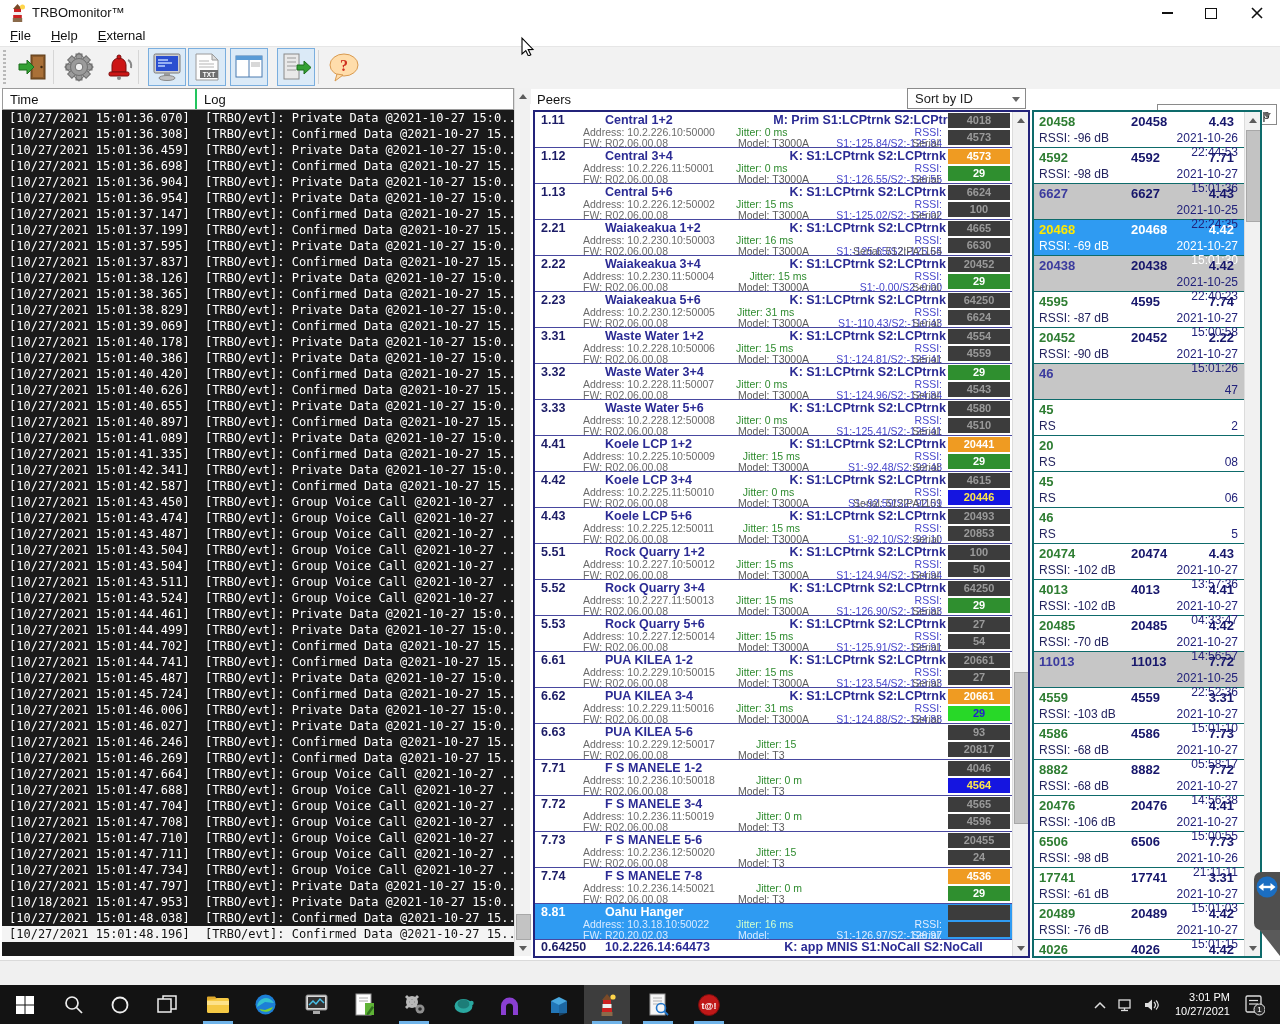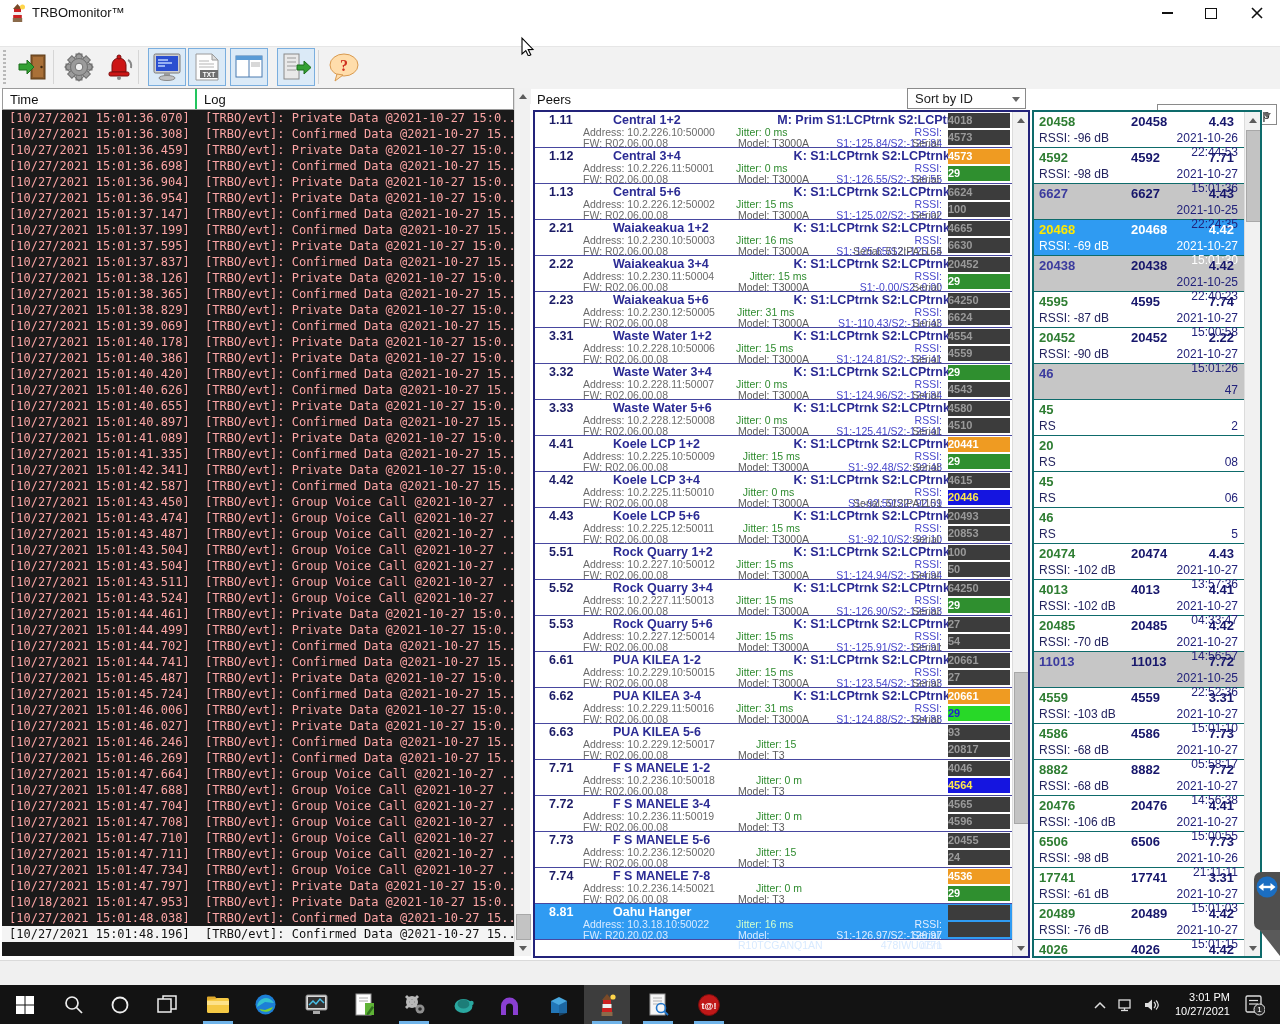--- a/index.html
+++ b/index.html
@@ -22,21 +22,21 @@
   .tbtn{top:48px;width:38px;height:38px;display:flex;align-items:center;justify-content:center;}
   .tbtn.sel{background:#dbeaf7;border:1px solid #7aaede;width:36px;height:36px;}
   .tsep{top:50px;width:1px;height:34px;background:#d6d6d6;}
 
   
   #log-head{left:2px;top:88px;width:512px;height:22px;background:#fff;border:1px solid #9a9a9a;box-sizing:border-box;display:flex;font-size:13px;color:#111;}
   #log-head .h1{width:194px;border-right:2px solid #22c55e;padding:3px 0 0 7px;box-sizing:border-box;}
   #log-head .h2{flex:1;padding:3px 0 0 7px;}
   #log-body{left:2px;top:110px;width:512px;height:846px;background:#1a1a1a;overflow:hidden;
             font-family:"DejaVu Sans Mono",monospace;font-size:12px;}
-  .log-row{height:16px;line-height:16px;display:flex;color:#fca5a5;white-space:pre;}
+  .log-row{height:16px;line-height:16px;display:flex;color:#ffffff;white-space:pre;}
   .log-row .lt{width:196px;padding-left:7px;overflow:hidden;}
   .log-row .lm{flex:1;overflow:hidden;}
   .log-row.sel{background:#f4f4f4;color:#101010;}
 
   
   .vsb{background:#f1f1f1;border-left:1px solid #dcdcdc;box-sizing:border-box;}
   .sb-arr{position:absolute;left:0;width:16px;height:16px;background:#f1f1f1;display:flex;align-items:center;justify-content:center;}
   .tri-up{width:0;height:0;border-left:4px solid transparent;border-right:4px solid transparent;border-bottom:5px solid #5c5c5c;}
   .tri-dn{width:0;height:0;border-left:4px solid transparent;border-right:4px solid transparent;border-top:5px solid #5c5c5c;}
   .sb-thumb{position:absolute;left:1px;width:13px;background:#c3c3c3;border:1px solid #a8a8a8;}
@@ -45,35 +45,35 @@
   #peers-head{left:533px;top:88px;width:497px;height:22px;font-size:13px;color:#111;}
   .panel-label{position:absolute;left:4px;top:4px;}
   .dd{position:absolute;height:21px;background:#fff;border:1px solid #8a8a8a;box-sizing:border-box;
       font-size:13px;color:#222;padding:2px 0 0 7px;}
   .dd .chev{position:absolute;right:5px;top:8px;width:0;height:0;border-left:4px solid transparent;border-right:4px solid transparent;border-top:5px solid #666;}
   #peers-dd{left:374px;top:0;width:119px;}
   #peers-box{left:533px;top:110px;width:497px;height:848px;border:2px solid #23237a;box-sizing:border-box;background:#fff;overflow:hidden;}
   .peer-row{position:relative;height:36px;border-bottom:1px solid #4848a0;box-sizing:border-box;width:477px;background:#fff;}
   .peer-row.sel{background:#2f9bf2;}
   .p1{display:flex;height:14px;padding-top:1px;font-weight:bold;font-size:12.5px;color:#2b2b94;}
-  .p1 .c1{width:64px;padding-left:14px;color:#1c1c66;}
+  .p1 .c1{width:64px;padding-left:6px;color:#1c1c66;}
   .p1 .c2{width:150px;}
   .p1 .c3{flex:1;text-align:center;white-space:nowrap;}
   .p2,.p3{display:flex;height:10.5px;font-size:10.5px;line-height:10.5px;padding-left:43px;}
   .p2 .c1,.p3 .c1{width:155px;padding-left:5px;color:#6b6b6b;}
   .p2 .c2{width:115px;color:#2e8b2e;margin-left:18px;}
   .p3 .c2{width:115px;color:#5c5c5c;}
   .p2 .c3{flex:1;text-align:right;padding-right:70px;color:#4646cc;}
   .p3 .c3{flex:1;text-align:right;padding-right:70px;color:#5c5c5c;}
   .peer-row.sel .p1 .c1,.peer-row.sel .p1 .c2,.peer-row.sel .p1 .c3{color:#fff;}
   .peer-row.sel .p2 .c1,.peer-row.sel .p3 .c1,.peer-row.sel .p3 .c2,.peer-row.sel .p3 .c3{color:#d8eaff;}
   .peer-row.sel .p2 .c2{color:#cfffcf;}
   .peer-row.sel .p2 .c3{color:#e2eeff;}
   .badges{position:absolute;right:2px;top:1px;width:62px;}
-  .badge{height:15px;margin-bottom:2px;font-size:11px;font-weight:bold;text-align:left;line-height:15px;}
+  .badge{height:15px;margin-bottom:2px;font-size:11px;font-weight:bold;text-align:center;line-height:15px;}
   .bdark{background:#3c3c3c;color:#9a9a9a;}
   .borange{background:#ef9b22;color:#fff;}
   .bgreen{background:#2f8f2f;color:#fff;}
   .bblue{background:#1515e0;color:#ffe84a;}
   .blime{background:#28d828;color:#2222cc;}
   #peers-foot{position:absolute;left:0;bottom:0;width:477px;height:16px;background:#fff;display:flex;
               font-size:12.5px;font-weight:bold;color:#1c1c66;}
   #peers-foot .c1{width:64px;padding-left:6px;}
   #peers-foot .c2{width:150px;color:#2b2b94;}
   #peers-foot .c3{flex:1;text-align:center;color:#2b2b94;}
@@ -146,20 +146,21 @@
         <span class="glyph-max"></span>
       </div>
     <div class="abs winbtn" id="btn-close">
         <svg width="12" height="12">
           <line x1="1" y1="1" x2="11" y2="11" stroke="#111" stroke-width="1.6"></line>
           <line x1="11" y1="1" x2="1" y2="11" stroke="#111" stroke-width="1.6"></line>
         </svg>
       </div>
   </div>
 
+  <div class="abs" id="menubar"><span class="menu-item"><u>F</u>ile</span><span class="menu-item"><u>H</u>elp</span><span class="menu-item"><u>E</u>xternal</span></div>
 
   <div class="abs" id="toolbar"></div>
   <div class="abs" id="tb-grip"></div>
 
   <div class="abs" id="log-head">
     <div class="h1">Time</div>
     <div class="h2">Log</div>
   </div>
   <div class="abs" id="log-body">
       <div class="log-row"><span class="lt">[10/27/2021 15:01:36.070]</span><span class="lm">[TRBO/evt]: Private Data @2021-10-27 15:0...</span></div>
@@ -710,20 +711,25 @@
             <span class="c1">FW: R20.20.02.03</span>
             <span class="c2">Model: R10TCGANQ1AN</span>
             <span class="c3">Serial: 478IWU0771</span>
           </div>
           <div class="badges">
             <div class="badge bdark"></div>
             <div class="badge bdark"></div>
           </div>
         </div>
       </div>
+    <div id="peers-foot">
+      <span class="c1">0.64250</span>
+      <span class="c2">10.2.226.14:64473</span>
+      <span class="c3">K: app MNIS S1:NoCall S2:NoCall</span>
+    </div>
     <div class="vsb" style="position:absolute;right:0;top:0;width:16px;height:100%;">
       <div class="sb-arr" style="top:0;">
           <div class="tri-up"></div>
         </div>
       <div class="sb-thumb" style="top:560px;height:150px;"></div>
       <div class="sb-arr" style="top:828px;">
           <div class="tri-dn"></div>
         </div>
     </div>
   </div>

